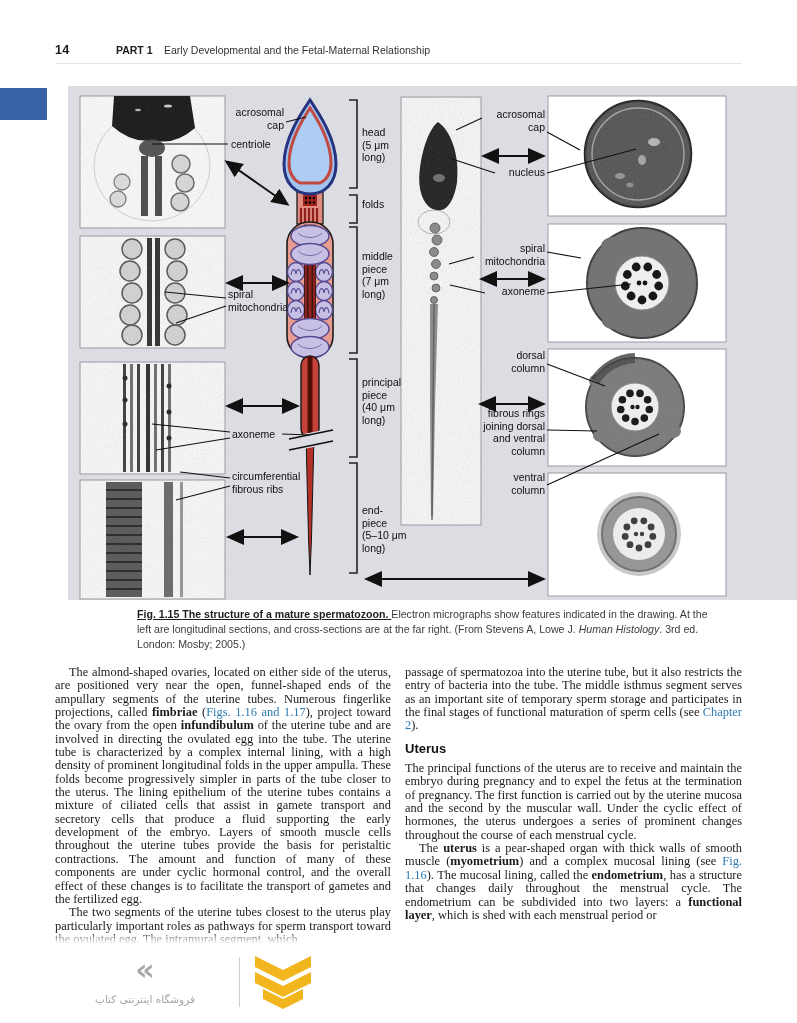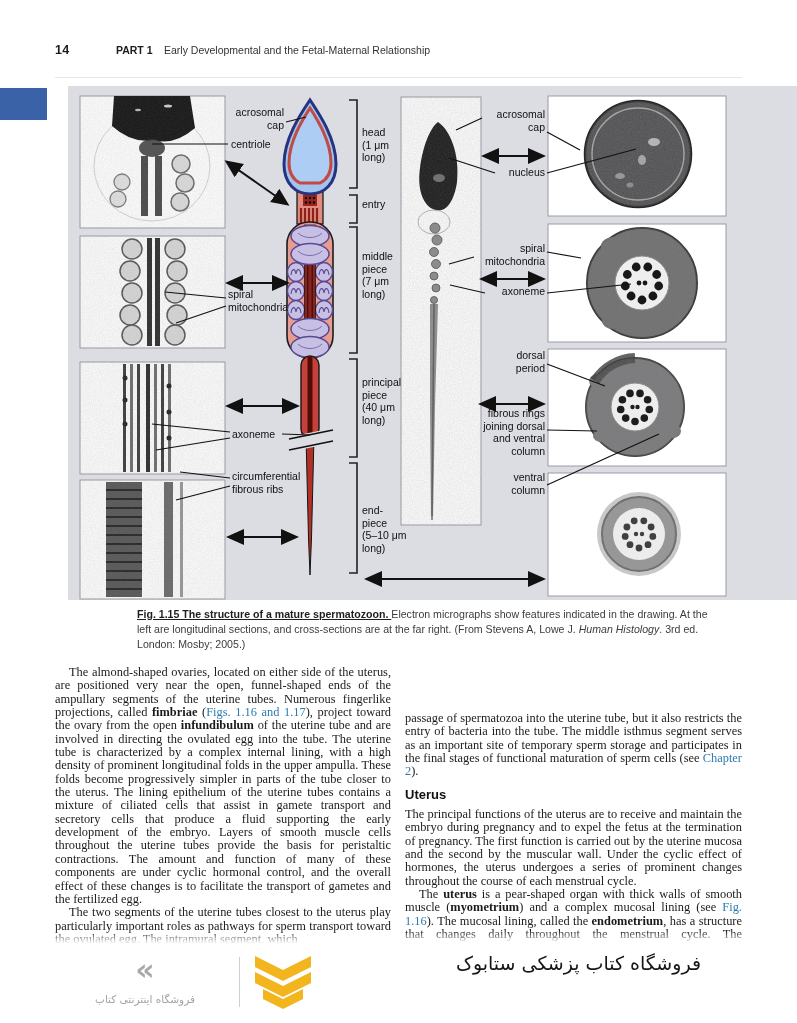--- a/index.html
+++ b/index.html
@@ -1,19 +1,19 @@
 <!DOCTYPE html>
 <html style="--accent: #f2b51e;"><head>
 <meta charset="utf-8">
 <style>
   html,body{margin:0;padding:0;background:#fff;font-family:"Liberation Sans",sans-serif;}
   .page{position:relative;width:797px;height:1023px;background:#fff;overflow:hidden;}
 
   
-  .hdr{position:absolute;left:55px;top:40px;width:687px;padding-bottom:19px;border-bottom:1px solid #e6e6ea;color:#1c1c1c;}
+  .hdr{position:absolute;left:55px;top:40px;width:687px;padding-bottom:5px;border-bottom:1px solid #e6e6ea;color:#1c1c1c;}
   .hdr .num{font-weight:bold;font-size:12.5px;letter-spacing:.3px;}
   .hdr .part{font-weight:bold;font-size:10.5px;margin-left:42px;}
   .hdr .ptitle{font-size:10.5px;color:#333;margin-left:7px;}
   .tab{position:absolute;left:0;top:88px;width:47px;height:32px;background:#3a62a7;}
 
   
   .fig{position:absolute;left:68px;top:86px;width:741px;height:514px;background:#dcdce3;}
   .fig svg.art{position:absolute;left:0;top:0;}
   .fig .lbl{position:absolute;font-size:10.5px;line-height:12.5px;color:#101010;white-space:pre-line;}
   .fig .lbl.r{text-align:right;}
@@ -22,21 +22,21 @@
   
   .cap{position:absolute;left:137px;top:607px;width:572px;font-size:10.6px;line-height:15px;color:#3c3c3c;}
   .cap .b{color:#1e1e1e;text-decoration:underline;}
 
   
   .bodytx{position:absolute;left:0;top:664px;width:797px;height:281px;overflow:hidden;
           font-family:"Liberation Serif",serif;font-size:12.4px;line-height:13.35px;
           color:#1a1a1a;text-align:justify;}
   .col{position:absolute;top:2px;}
   .colL{left:55px;width:336px;}
-  .colR{left:405px;width:337px;margin-top:46px;}
+  .colR{left:405px;width:337px;}
   .bodytx p{margin:0;}
   .bodytx .ind{text-indent:14px;}
   .bodytx h2{font-family:"Liberation Sans",sans-serif;font-size:13px;font-weight:bold;color:#111;margin:9px 0 7px;}
   .b{font-weight:bold;}
   .i{font-style:italic;}
   .xref{color:#2d7bb2;}
   .fade{position:absolute;left:0;bottom:0;width:100%;height:14px;background:linear-gradient(rgba(255,255,255,0),#fff 90%);}
 
   
   :root{--accent:#f2b51e;}
@@ -329,44 +329,44 @@
     <div class="lbl r" style="left:118px;top:20px;width:98px">acrosomal
 cap</div>
     <div class="lbl" style="left:163px;top:52px;width:70px">centriole</div>
     <div class="lbl" style="left:160px;top:202px;width:80px">spiral
 mitochondria</div>
     <div class="lbl" style="left:164px;top:342px;width:60px">axoneme</div>
     <div class="lbl" style="left:164px;top:384px;width:95px">circumferential
 fibrous ribs</div>
 
     <div class="lbl" style="left:294px;top:40px;width:70px">head
-(1 μm
+(5 μm
 long)</div>
-    <div class="lbl" style="left:294px;top:112px;width:70px">entry</div>
+    <div class="lbl" style="left:294px;top:112px;width:70px">folds</div>
     <div class="lbl" style="left:294px;top:164px;width:70px">middle
 piece
 (7 μm
 long)</div>
     <div class="lbl" style="left:294px;top:290px;width:70px">principal
 piece
 (40 μm
 long)</div>
     <div class="lbl" style="left:294px;top:418px;width:72px">end-
 piece
 (5–10 μm
 long)</div>
 
     <div class="lbl r" style="left:389px;top:22px;width:88px">acrosomal
 cap</div>
     <div class="lbl r" style="left:389px;top:80px;width:88px">nucleus</div>
     <div class="lbl r" style="left:385px;top:156px;width:92px">spiral
 mitochondria</div>
     <div class="lbl r" style="left:389px;top:199px;width:88px">axoneme</div>
     <div class="lbl r" style="left:389px;top:263px;width:88px">dorsal
-period</div>
+column</div>
     <div class="lbl r" style="left:381px;top:321px;width:96px">fibrous rings
 joining dorsal
 and ventral
 column</div>
     <div class="lbl r" style="left:389px;top:385px;width:88px">ventral
 column</div>
   </div>
 
   <div class="cap"><span class="b">Fig. 1.15 The structure of a mature spermatozoon. </span><span>Electron micrographs show features indicated in the drawing. At the left are longitudinal sections, and cross-sections are at the far right. (From Stevens A, Lowe J. </span><span class="i">Human Histology</span><span>. 3rd ed. London: Mosby; 2005.)</span></div>
 
@@ -391,17 +391,16 @@
       </div>
       <div class="tagline" dir="rtl">فروشگاه اینترنتی کتاب</div>
     </div>
     <div class="divider"></div>
     <svg class="chev" width="64" height="58" viewBox="0 0 64 58">
       <path d="M4,2 L32,16 L60,2 L60,13 L32,27 L4,13 Z" fill="#f2b51e"></path>
       <path d="M4,18 L32,32 L60,18 L60,29 L32,43 L4,29 Z" fill="#f2b51e"></path>
       <path d="M12,35 L32,45 L52,35 L52,45 L32,55 L12,45 Z" fill="#f2b51e"></path>
     </svg>
     <div class="ftr-right">
-      <div class="store" dir="rtl">فروشگاه کتاب پزشکی ستابوک</div>
     </div>
   </div>
 
 </div>
 
 </body></html>

